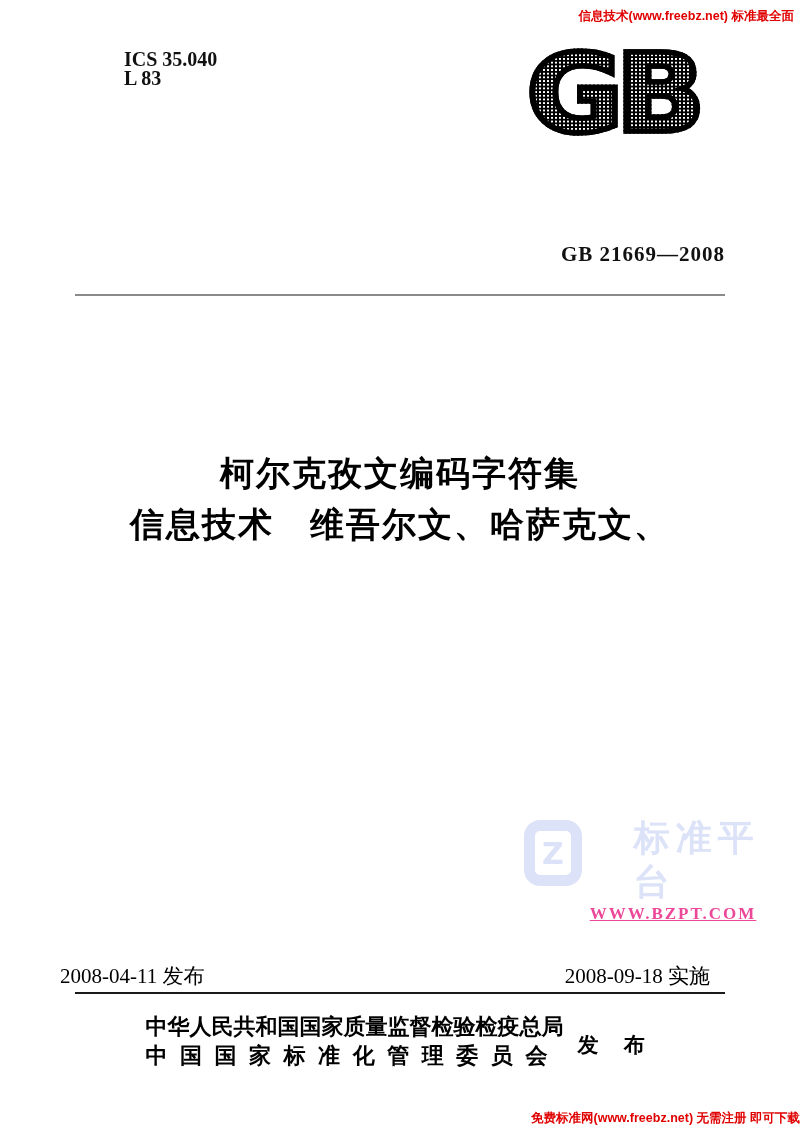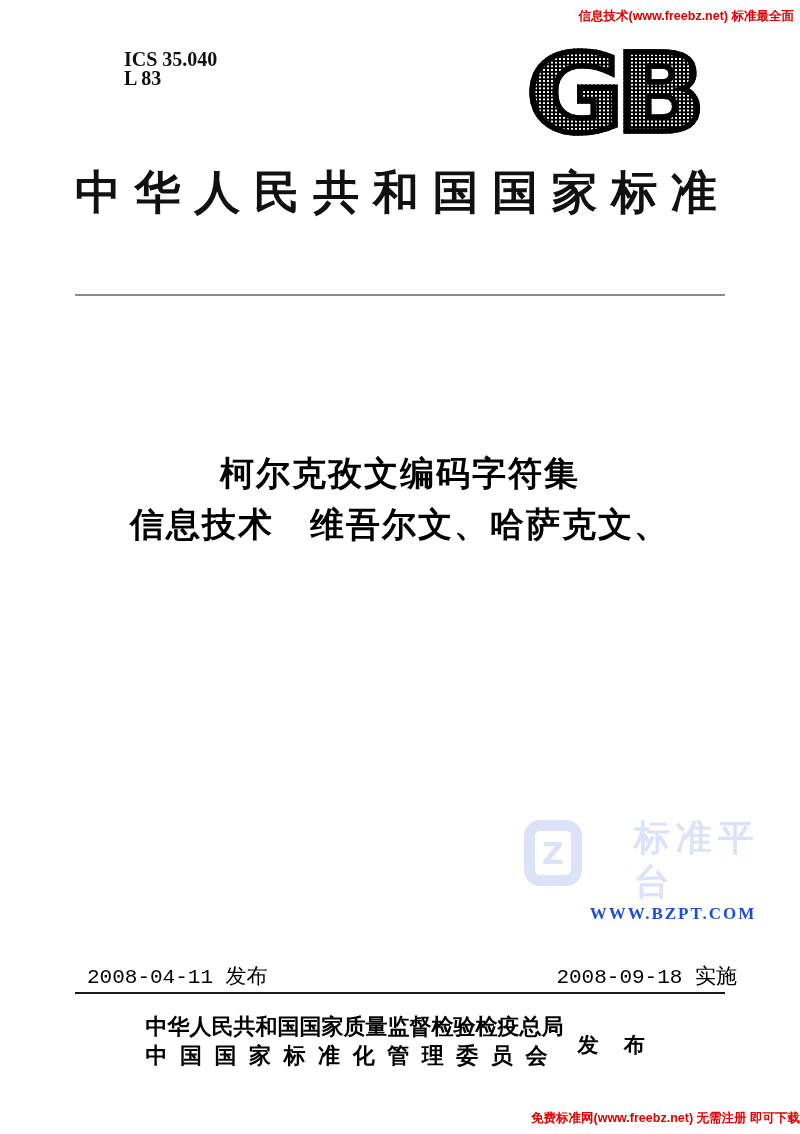--- a/index.html
+++ b/index.html
@@ -118,28 +118,29 @@
   .wm-name {
     font-family: "Liberation Sans", "DejaVu Sans", sans-serif;
     font-size: 36px; font-weight: bold; letter-spacing: 6px;
     line-height: 44px;
     color: #dce3f8;
     margin-left: 44px;
   }
   .wm-url {
     font-family: "Liberation Serif", "DejaVu Serif", serif;
     font-size: 17px; font-weight: bold; letter-spacing: 2px;
-    color: #1d4ed8;
+    color: #ec4899;
+    text-decoration: underline;
   }
 
   
   .dates-row {
-    position: absolute; top: 962px; left: 87px; width: 650px;
+    position: absolute; top: 962px; left: 60px; width: 650px;
     display: flex; justify-content: space-between;
-    font-family: Liberation Mono, monospace;
+    font-family: Liberation Serif, serif;
     font-size: 21px; color: #000;
   }
   .rule-bottom {
     position: absolute; top: 992px; left: 75px; width: 650px;
     height: 0; border-top: 2px solid #1a1a1a;
   }
 
   
   .publisher-row {
     position: absolute; top: 1012px; left: 0; width: 100%;
@@ -170,22 +171,22 @@
 
   <div class="notice-top">信息技术(www.freebz.net) 标准最全面</div>
 
   <div class="ics-block">
     <div>ICS 35.040</div>
     <div>L 83</div>
   </div>
 
   <div class="gb-logo">GB</div>
 
-  <div class="std-heading">中华人民共和国国家标准</div>
-
+
+  <div class="std-number">GB 21669—2008</div>
 
   <div class="rule-top"></div>
 
   <div class="doc-title">
     <div>柯尔克孜文编码字符集</div>
     <div>信息技术　维吾尔文、哈萨克文、</div>
   </div>
 
 
   <div class="watermark">

